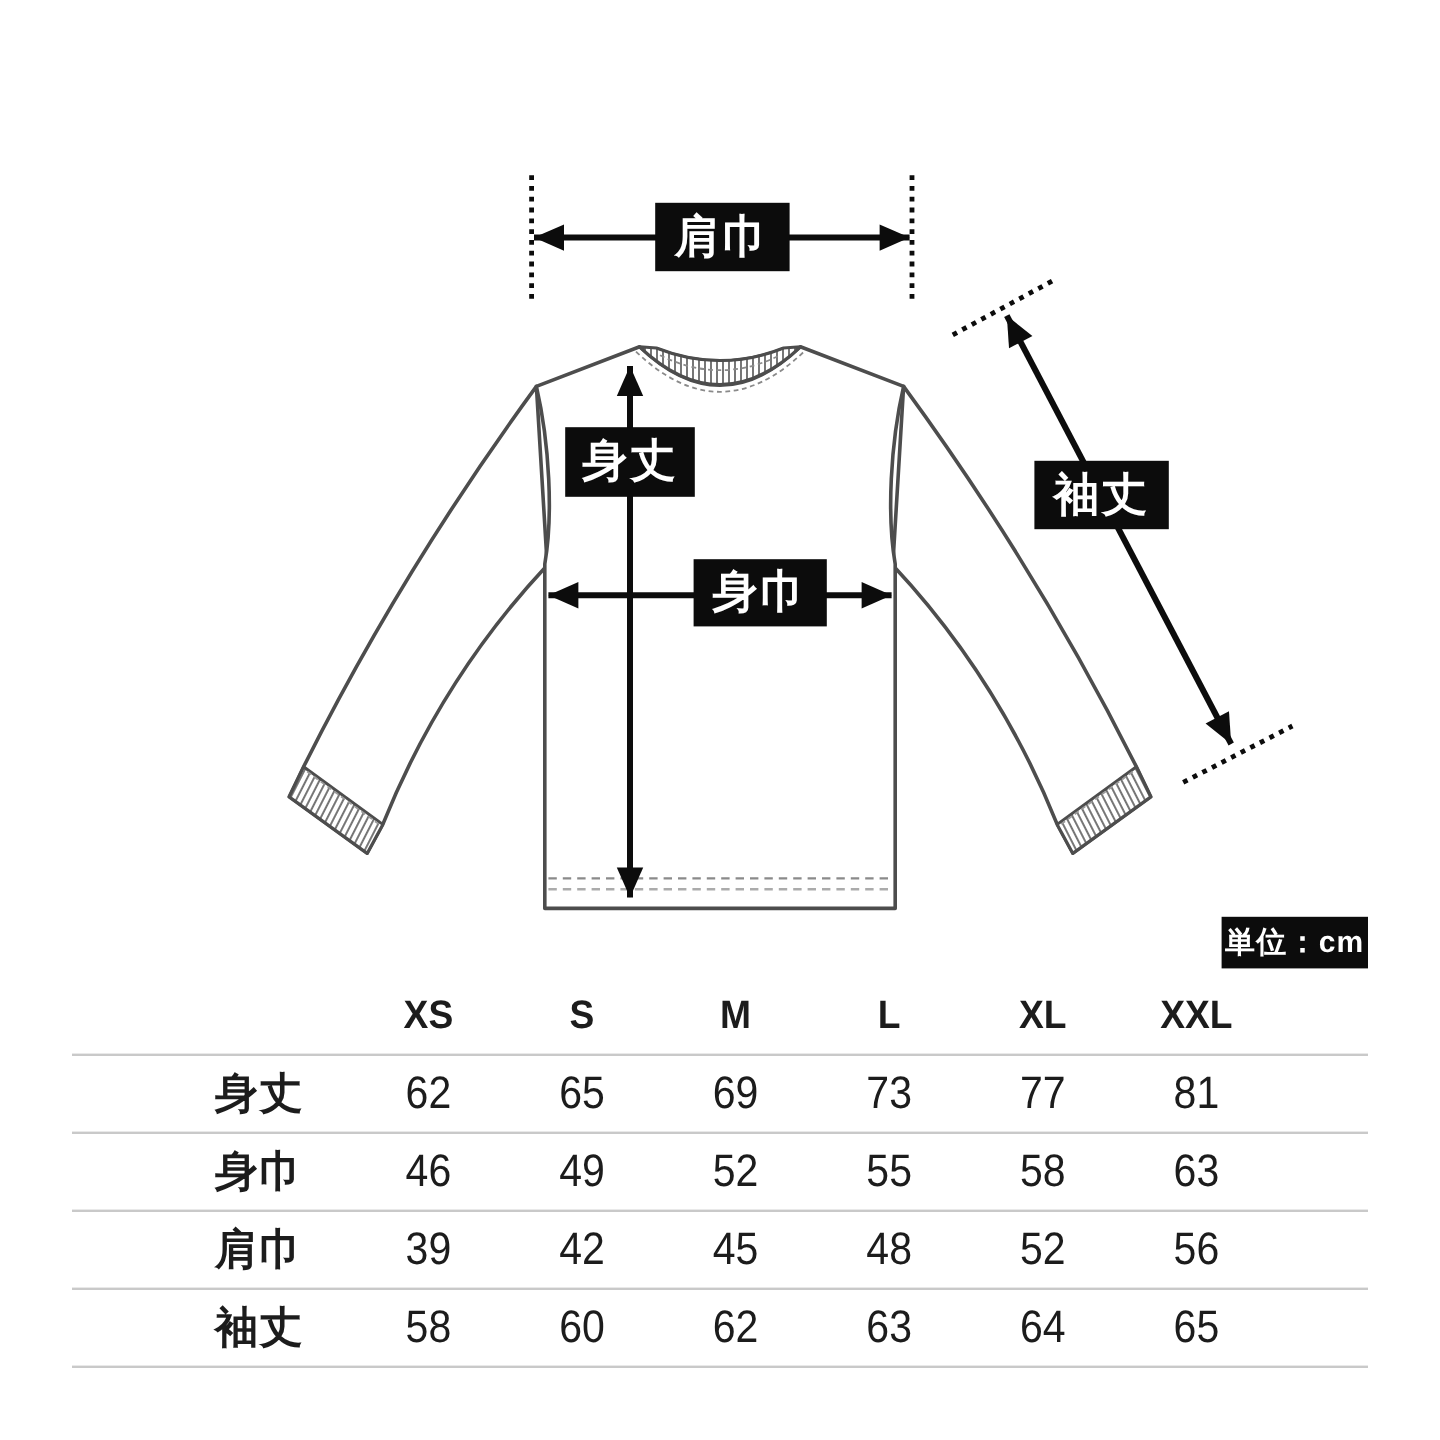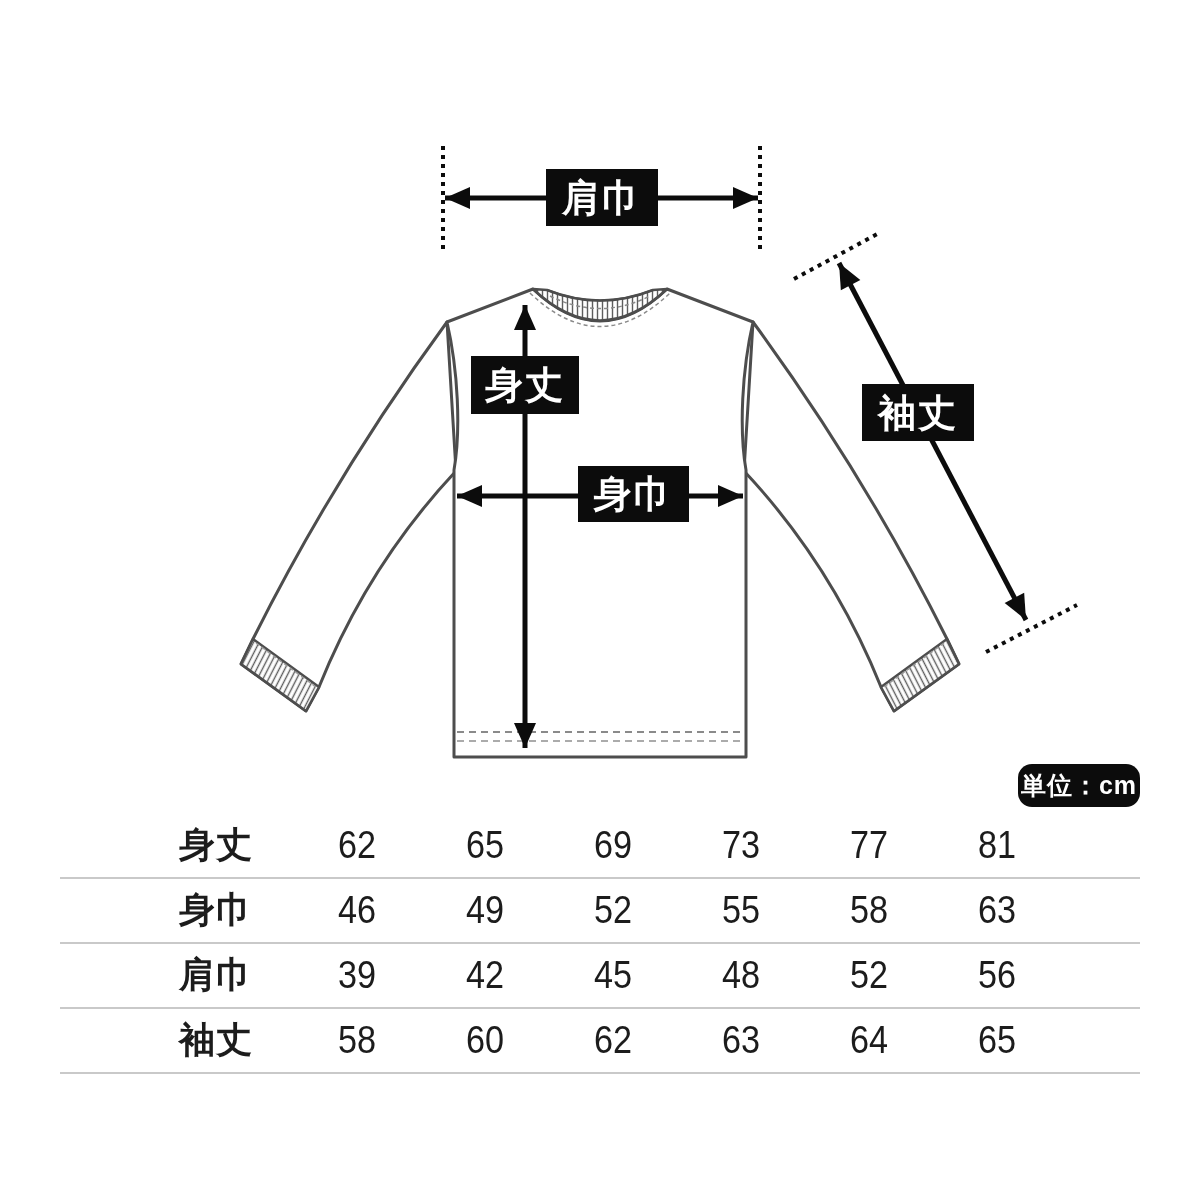--- a/index.html
+++ b/index.html
@@ -13,21 +13,21 @@
     position:absolute;background:#0c0c0c;color:#ffffff;font-weight:700;
     display:flex;align-items:center;justify-content:center;
     font-size:38px;letter-spacing:2px;line-height:1;
   }
   #tag-shoulder{left:546px;top:169px;width:112px;height:57px;}
   #tag-bodylen {left:471px;top:356px;width:108px;height:58px;}
   #tag-bodywid {left:578px;top:466px;width:111px;height:56px;}
   #tag-sleeve  {left:862px;top:384px;width:112px;height:57px;}
   #tag-unit{
     left:1018px;top:764px;width:122px;height:43px;
-    font-size:25px;font-weight:700;letter-spacing:1px;border-radius:14px;
+    font-size:25px;font-weight:700;letter-spacing:1px;
   }
   
   .size-table{position:absolute;left:60px;top:814px;width:1080px;}
   .trow{
     display:flex;align-items:center;height:65px;
     border-bottom:2px solid #c9c9c9;box-sizing:border-box;
   }
   .trow.thead{height:66px;}
   .cell{width:128px;text-align:center;font-size:38px;font-weight:400;color:#1c1c1c;}
   .cell.num{transform:scaleX(.9);}
@@ -107,20 +107,29 @@
     </g>
   </svg>
 
   <div class="tag" id="tag-shoulder">肩巾</div>
   <div class="tag" id="tag-bodylen">身丈</div>
   <div class="tag" id="tag-bodywid">身巾</div>
   <div class="tag" id="tag-sleeve">袖丈</div>
   <div class="tag" id="tag-unit">単位：cm</div>
 
   <div class="size-table">
+    <div class="trow thead">
+      <div class="cell lab"></div>
+      <div class="cell">XS</div>
+      <div class="cell">S</div>
+      <div class="cell">M</div>
+      <div class="cell">L</div>
+      <div class="cell">XL</div>
+      <div class="cell">XXL</div>
+    </div>
     <div class="trow">
       <div class="cell lab">身丈</div>
       <div class="cell num">62</div>
       <div class="cell num">65</div>
       <div class="cell num">69</div>
       <div class="cell num">73</div>
       <div class="cell num">77</div>
       <div class="cell num">81</div>
     </div>
     <div class="trow">

